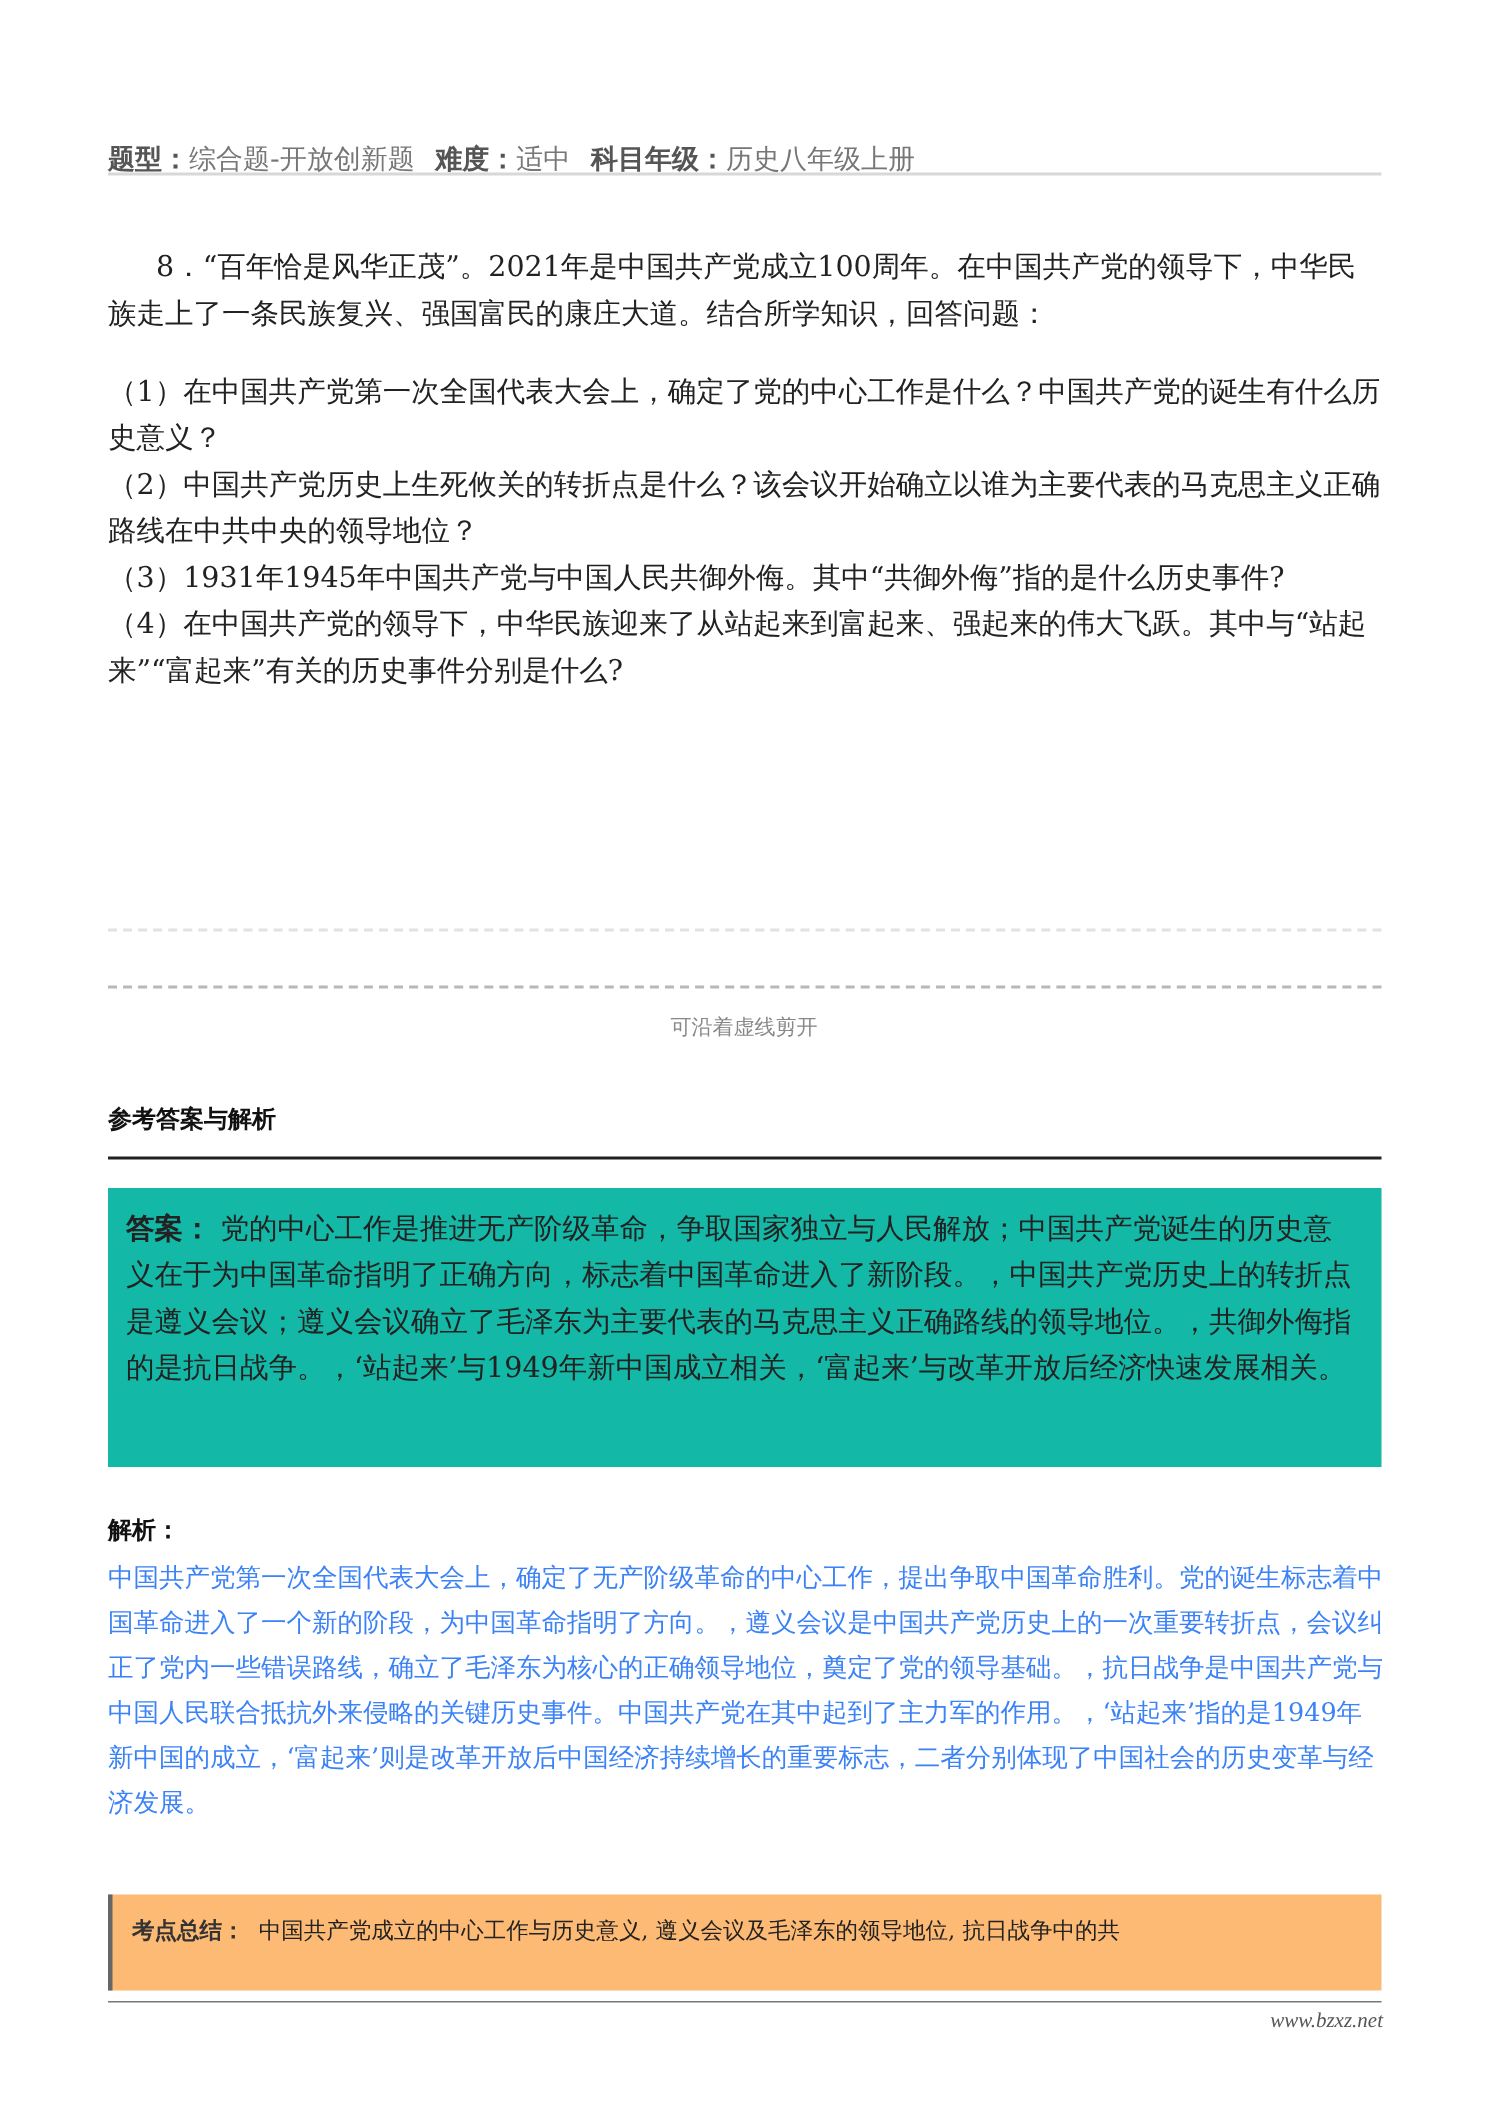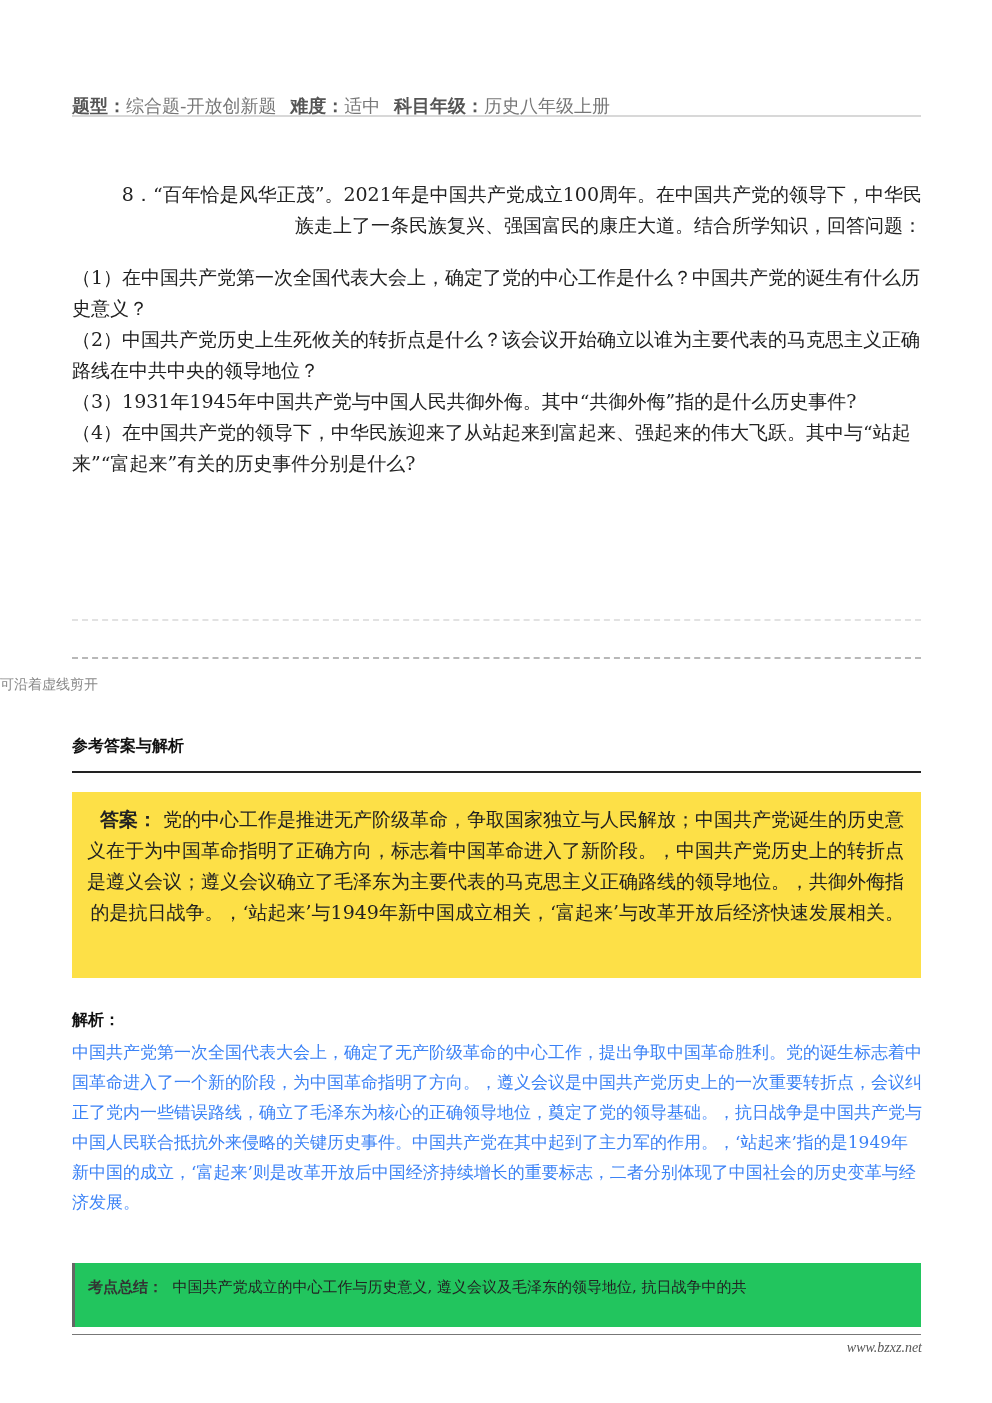--- a/index.html
+++ b/index.html
@@ -16,65 +16,64 @@
   .meta b { color: #555; font-weight: bold; }
   .meta .gap { display: inline-block; width: 8px; }
   .meta-rule {
     position: absolute; left: 72px; width: 849px; top: 115px;
     height: 0; border-top: 2px solid #d8d8d8;
   }
   .question {
     position: absolute; left: 72px; top: 163px; width: 850px;
     font-size: 19px; line-height: 31px; color: #222;
   }
-  .question .stem { text-indent: 32px; margin: 16px 0 21px 0; text-align: right; }
+  .question .stem { text-indent: 32px; margin: 0 0 21px 0; }
   .question .sub { margin: 0; }
   .dash {
     position: absolute; left: 72px; width: 849px; height: 0;
   }
   .dash.light { top: 619px; border-top: 2px dashed #e2e2e2; }
   .dash.dark { top: 657px; border-top: 2px dashed #b8b8b8; }
   .cut-hint {
-    position: absolute; left: 0; width: 992px; top: 676px; 
+    position: absolute; left: 0; width: 992px; top: 676px; text-align: center;
     font-family: "DejaVu Sans", "Liberation Sans", sans-serif;
     font-size: 14px; color: #888;
   }
   .section-title {
     position: absolute; left: 72px; top: 736px;
     font-family: "DejaVu Sans", "Liberation Sans", sans-serif;
     font-size: 16px; font-weight: bold; color: #111;
   }
   .section-rule {
     position: absolute; left: 72px; width: 849px; top: 771px;
     border-top: 2px solid #222;
   }
   .answer-box {
     position: absolute; left: 72px; top: 792px; width: 849px; height: 186px;
-    background: #fde047;
-    text-align: right;
+    background: #14b8a6;
   }
   .answer-text {
     position: absolute; left: 12px; top: 12px; width: 820px;
     font-size: 19px; line-height: 31px; color: #222;
   }
   .answer-text b {
     font-family: "DejaVu Sans", "Liberation Sans", sans-serif; font-weight: bold;
   }
   .analysis-label {
     position: absolute; left: 72px; top: 1010px;
     font-family: "DejaVu Sans", "Liberation Sans", sans-serif;
     font-size: 16px; font-weight: bold; color: #111;
   }
   .analysis-text {
     position: absolute; left: 72px; top: 1037px; width: 850px;
     font-size: 17px; line-height: 30px; color: #3b82f6;
   }
   .summary-box {
     position: absolute; left: 72px; top: 1263px; width: 849px; height: 64px;
-    background: #22c55e; border-left: 3px solid #666; box-sizing: border-box;
+    background: #fdba74; border-left: 3px solid #666; box-sizing: border-box;
   }
   .summary-text {
     position: absolute; left: 13px; top: 15px; white-space: nowrap;
     font-size: 15px; color: #222;
   }
   .summary-text b {
     font-family: "DejaVu Sans", "Liberation Sans", sans-serif; font-weight: bold; color: #333;
   }
   .footer-rule {
     position: absolute; left: 72px; width: 849px; top: 1334px;

